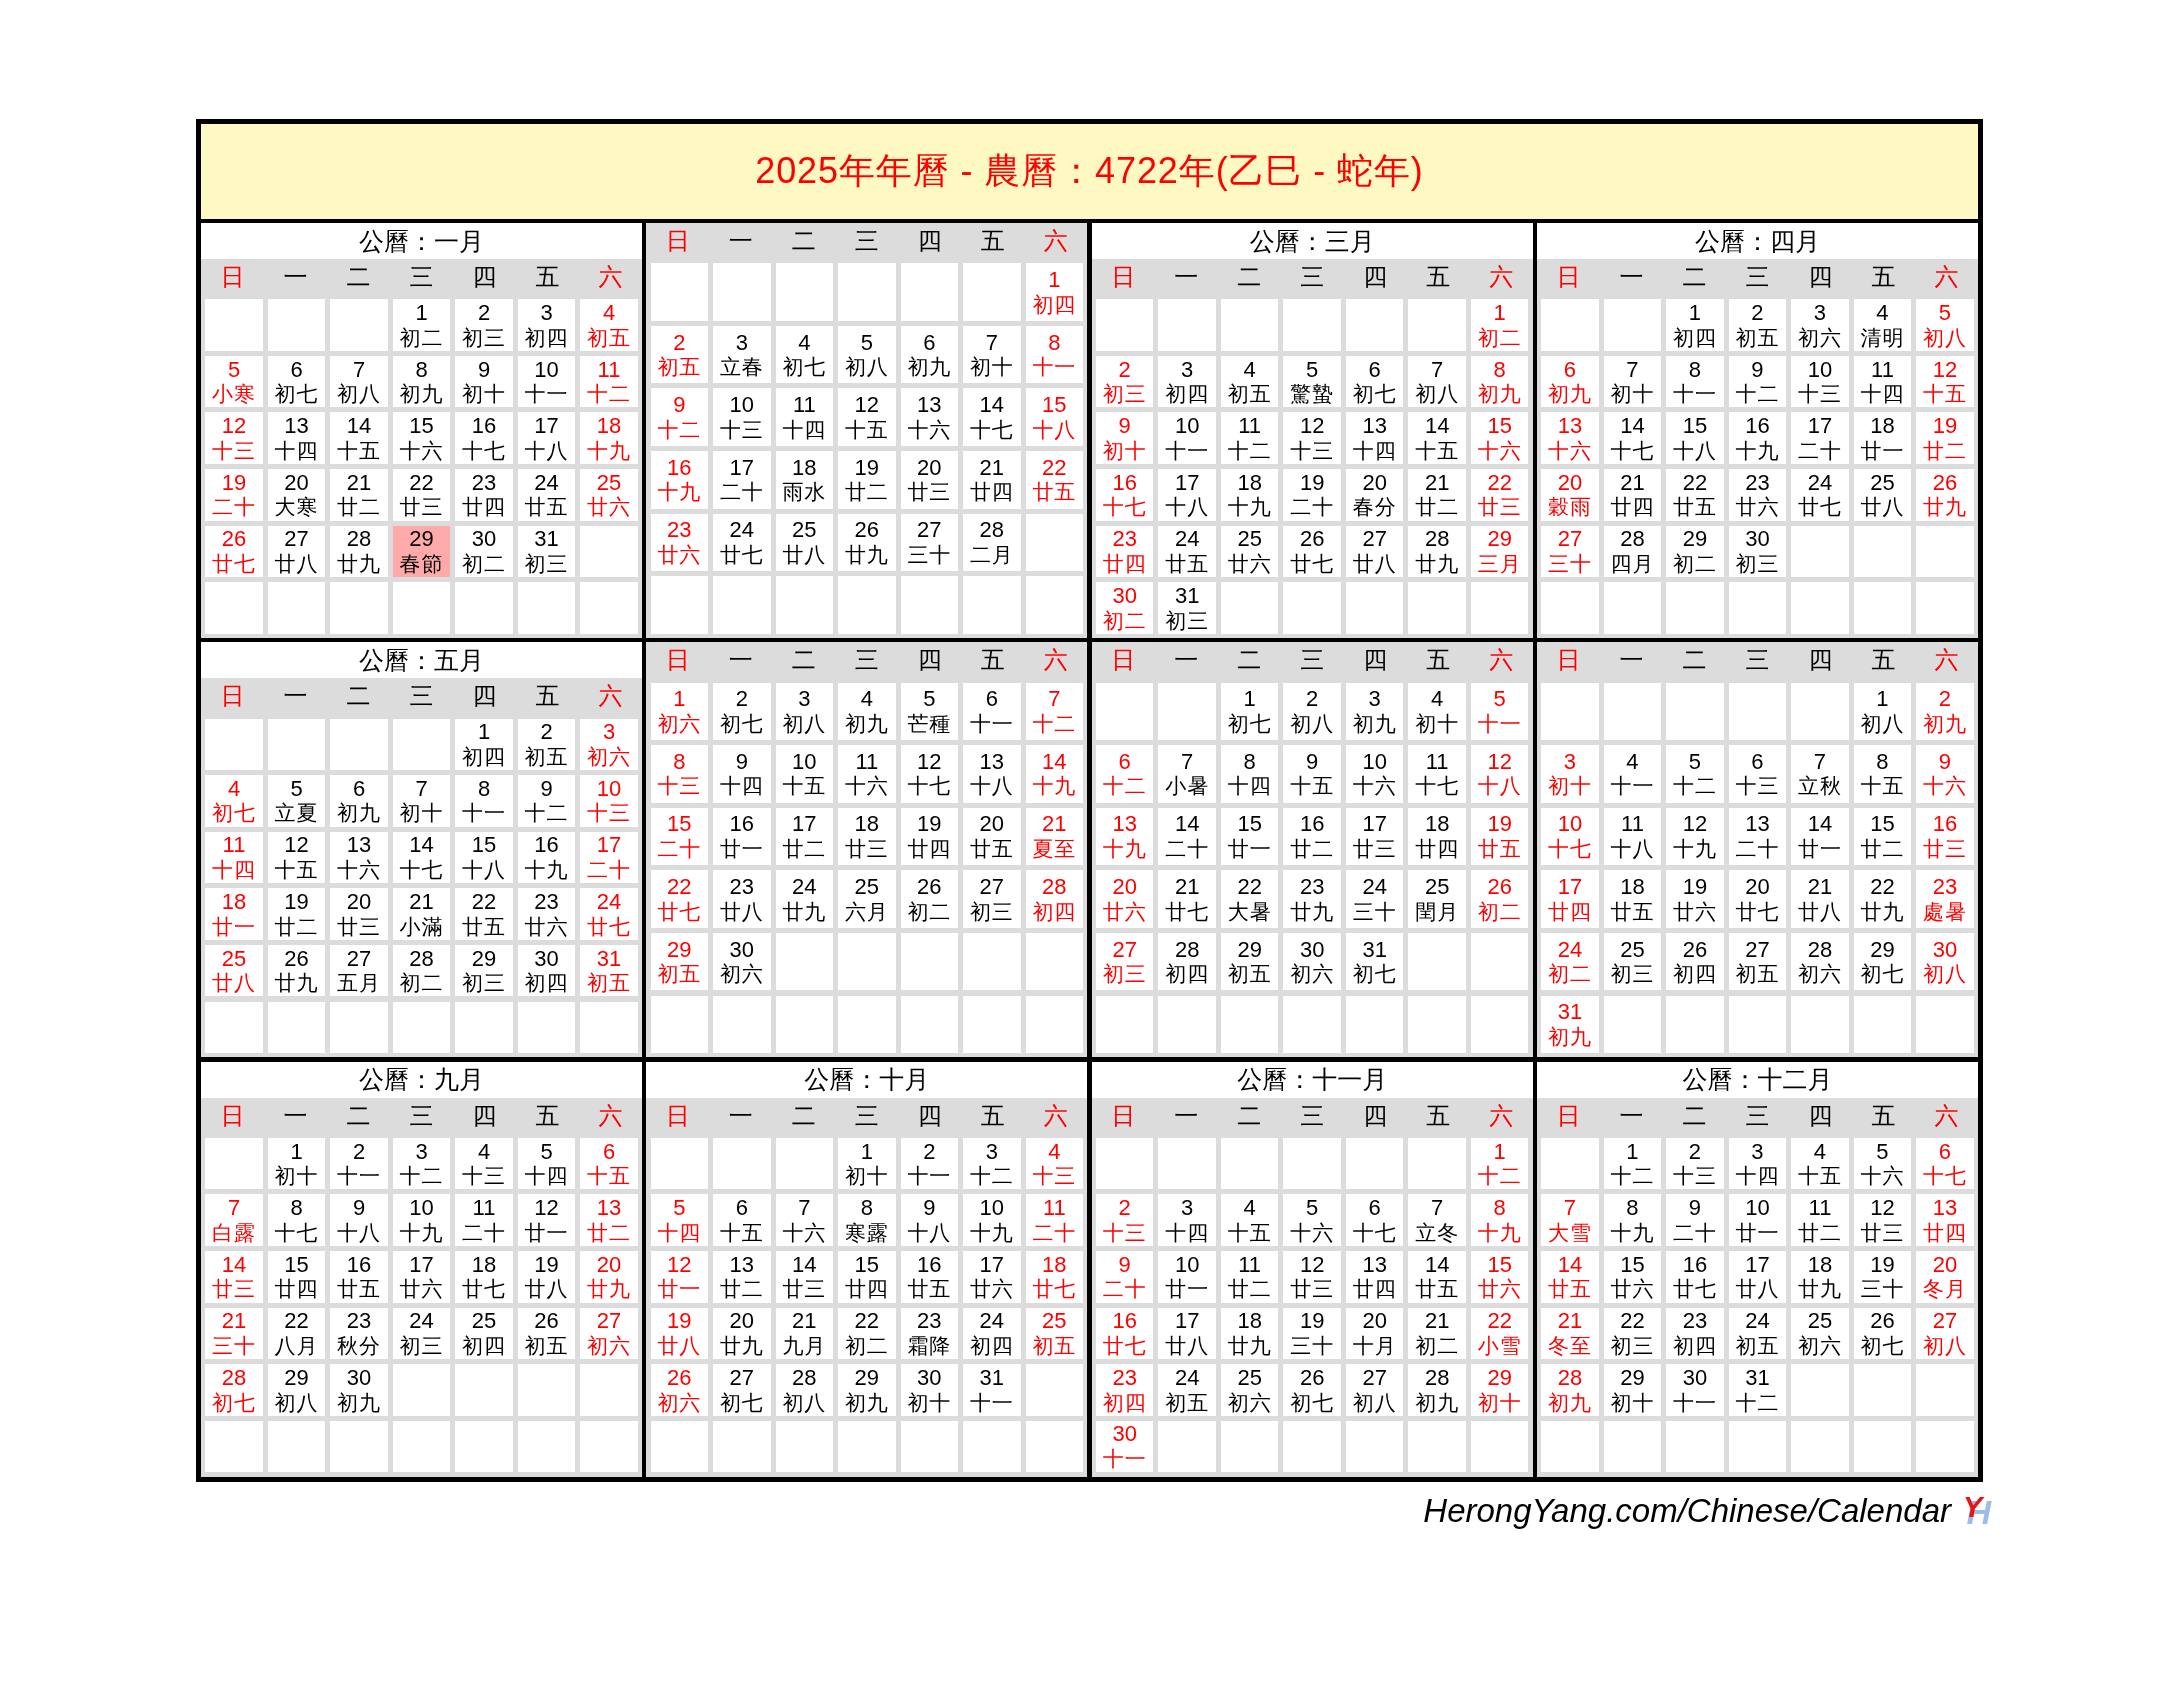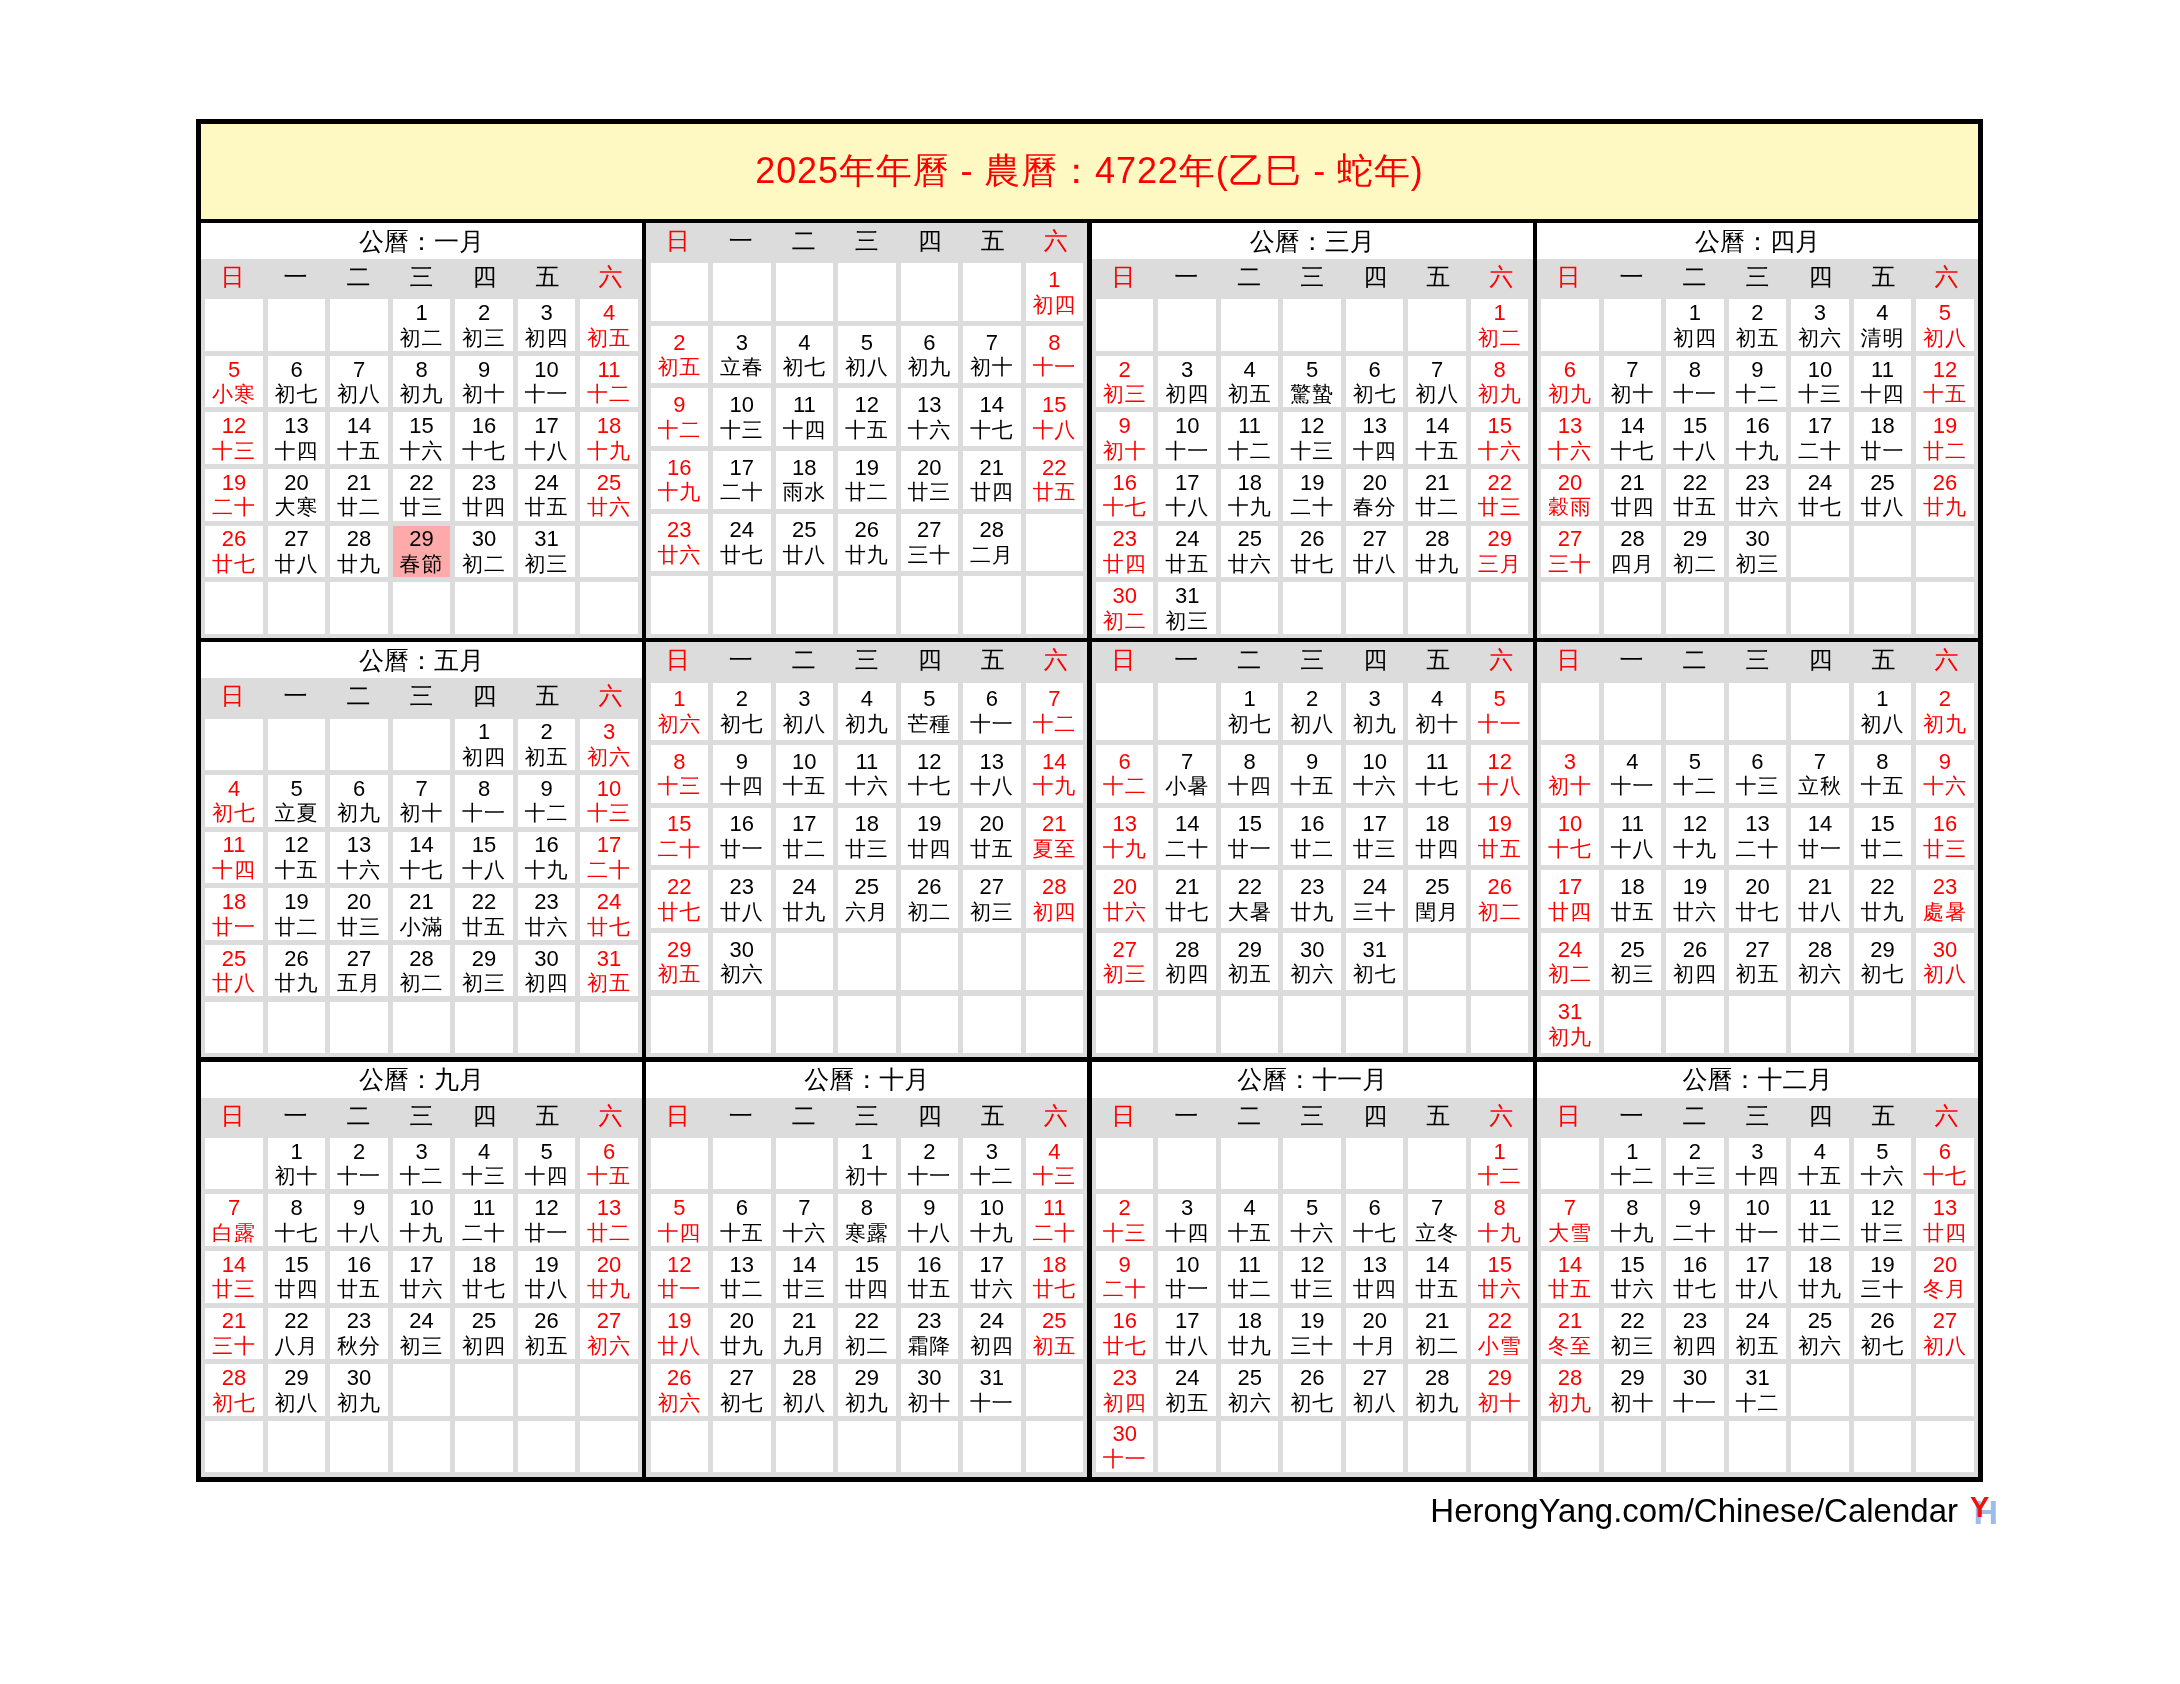--- a/index.html
+++ b/index.html
@@ -37,22 +37,22 @@
   .day-cell{
     background:#fff;display:flex;flex-direction:column;
     align-items:center;justify-content:center;line-height:1.12;
   }
   .day-num{font-size:22px;color:#000;}
   .day-lunar{font-size:21px;color:#000;letter-spacing:0.9px;}
   .red .day-num,.red .day-lunar{color:#ff0000;}
   .red-text{color:#ff0000;}
   .hl{background:#ffaaaa;}
   .footer{
-    position:absolute;top:1492px;right:177px;
-    display:flex;align-items:center;font-size:33px;color:#000;
+    position:absolute;top:1492px;right:184px;
+    display:flex;align-items:center;font-size:33px;color:#000;font-style:italic;
   }
   .logo{
     position:relative;width:34px;height:37px;margin-left:12px;
     display:inline-block;flex:0 0 auto;
   }
   .logo-h{
     position:absolute;left:3.4px;top:0;font-size:34px;font-weight:bold;
     color:#9dbde8;
   }
   .logo-y{

